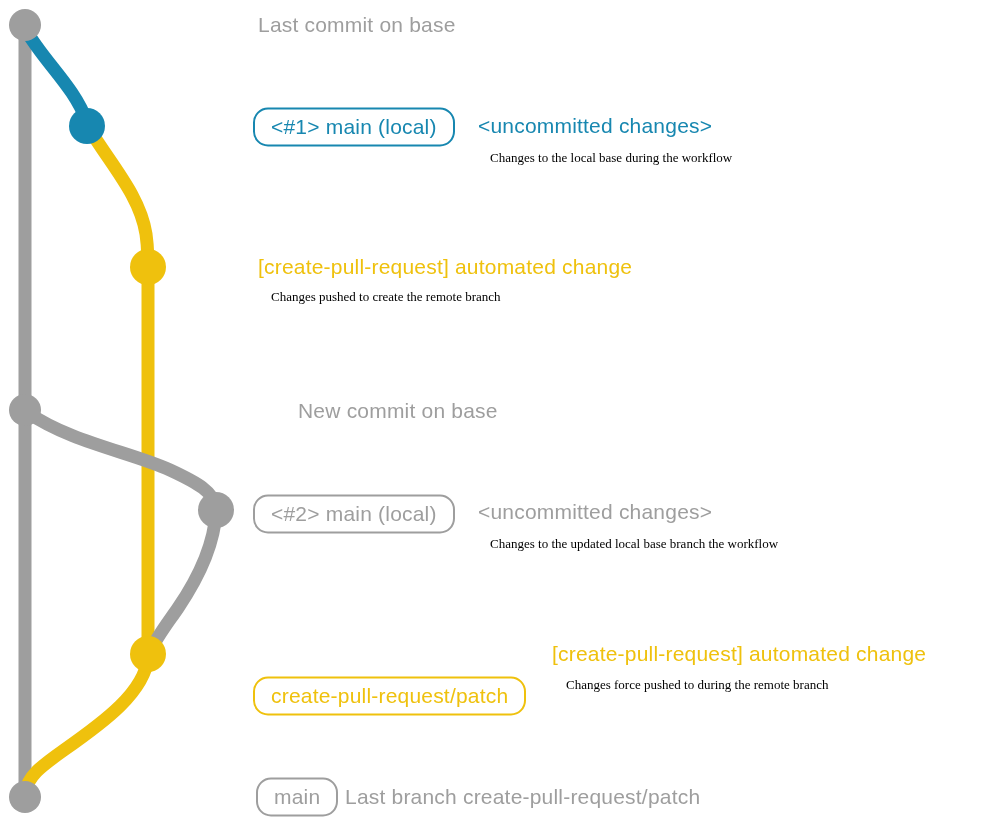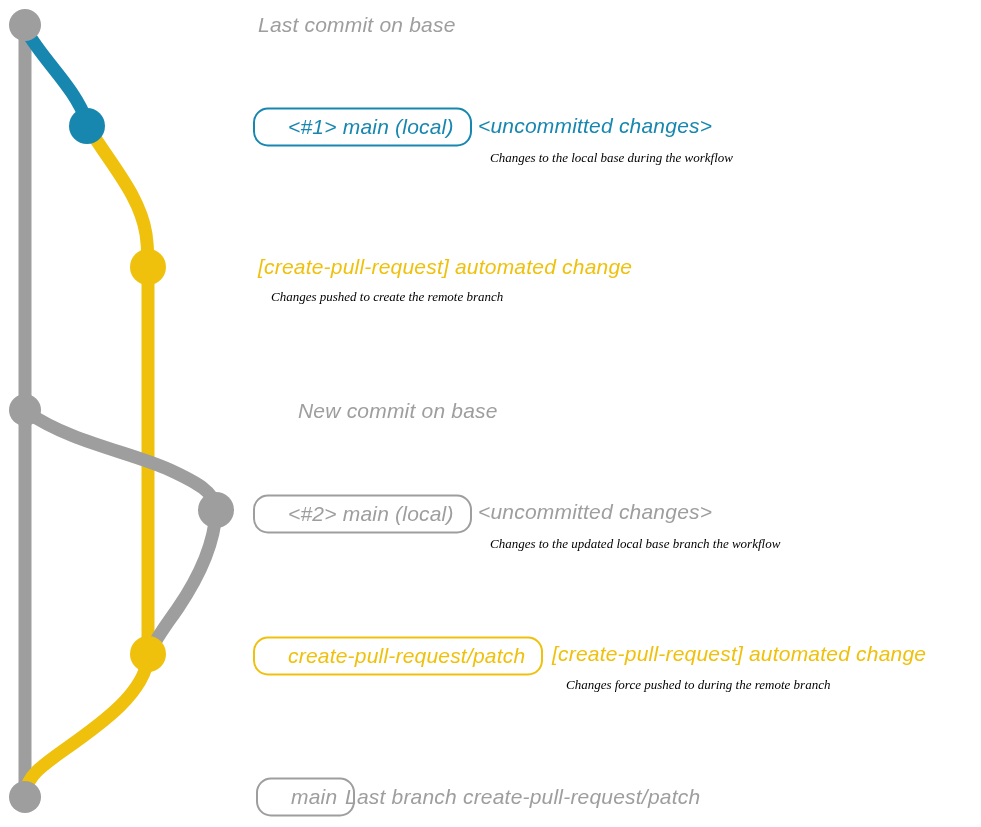--- a/index.html
+++ b/index.html
@@ -3,21 +3,20 @@
 <meta charset="utf-8">
 <style>
   html, body { margin: 0; padding: 0; background: #ffffff; }
   .stage {
     position: relative;
     width: 981px;
     height: 825px;
     background: var(--background, #fff);
     overflow: hidden;
     font-family: "Liberation Sans", sans-serif;
-    font-style: italic;
   }
   svg.graph { position: absolute; left: 0; top: 0; }
   .edge { fill: none; stroke-width: 13; stroke-linecap: round; }
   .stroke-gray   { stroke: var(--gray); }
   .stroke-blue   { stroke: var(--blue); }
   .stroke-yellow { stroke: var(--yellow); }
   .fill-gray   { fill: var(--gray); }
   .fill-blue   { fill: var(--blue); }
   .fill-yellow { fill: var(--yellow); }
 
@@ -28,38 +27,38 @@
     transform: translateY(-50%);
     letter-spacing: 0.2px;
   }
   .box {
     position: absolute;
     font-size: 21px;
     white-space: nowrap;
     transform: translateY(-50%);
     border: 2px solid;
     border-radius: 15px;
-    padding: 5px 16px 6px 33px;
+    padding: 5px 16px 6px 16px;
     background: var(--background, #fff);
     letter-spacing: 0.2px;
   }
   .note {
     position: absolute;
     font-family: "Liberation Serif", serif;
     font-size: 13px;
     color: var(--ink);
     white-space: nowrap;
     transform: translateY(-50%);
   }
   .t-gray   { color: var(--gray); }
   .t-blue   { color: var(--blue); }
   .t-yellow { color: var(--yellow); }
   .b-gray   { color: var(--gray);   border-color: var(--gray); }
   .b-blue   { color: var(--blue);   border-color: var(--blue); }
-  .b-yellow { color: var(--yellow); border-color: var(--yellow); }
+  .b-yellow { color: var(--yellow); border-color: var(--yellow); margin-top: 40px; }
 </style>
 </head>
 <body>
 
 <div class="stage">
 
   <svg class="graph" width="260" height="827" viewBox="0 0 260 827" aria-hidden="true">
 
     <path class="edge stroke-gray" d="M25 25 L25 797"></path>
 

